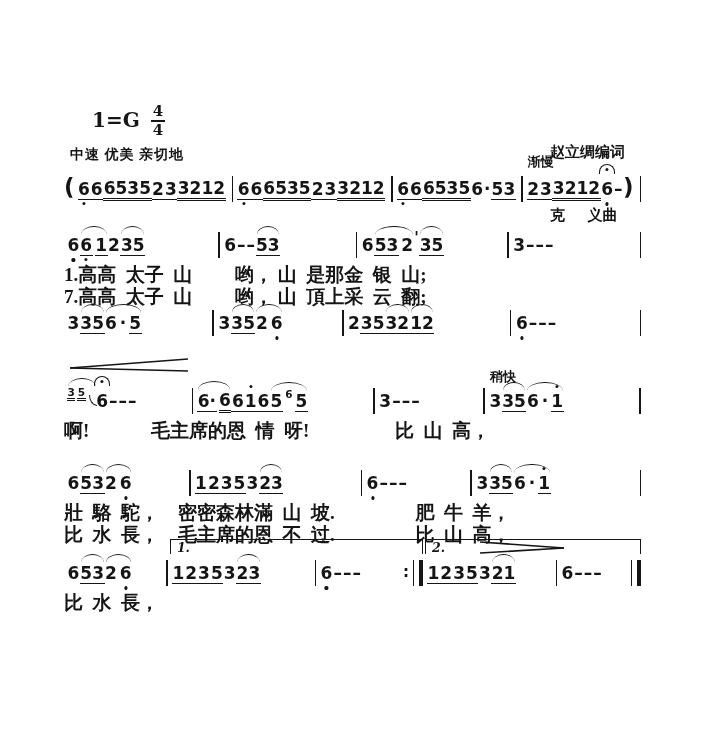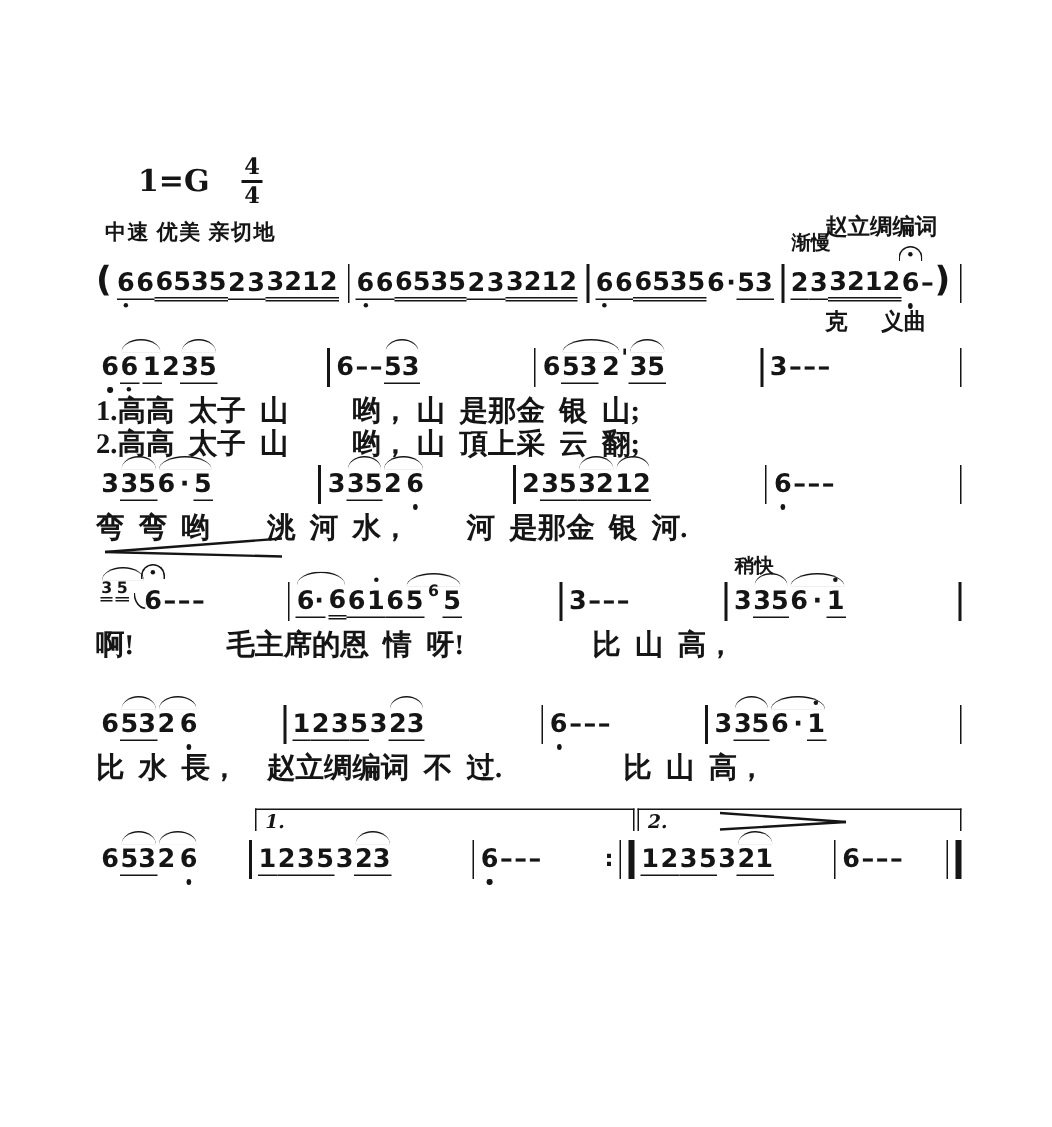--- a/index.html
+++ b/index.html
@@ -2,21 +2,21 @@
 <html><head>
 <meta charset="utf-8">
 <style>
   html,body{margin:0;padding:0;background:#e8e8e8;}
   .page{position:relative;width:701px;height:751px;background:#ffffff;color:#151515;
         font-family:"Liberation Serif", serif;overflow:hidden;}
   
   .title{position:absolute;top:40px;left:0;width:100%;text-align:center;
          font-size:27px;font-weight:bold;letter-spacing:2px;margin:0;}
   .keysig{position:absolute;left:92px;top:103px;font-size:20px;font-weight:bold;
-          font-family:"DejaVu Serif", serif;display:flex;align-items:center;gap:18px;}
+          font-family:"DejaVu Serif", serif;display:flex;align-items:center;gap:8px;}
   .meter{display:inline-flex;flex-direction:column;align-items:center;line-height:1;
          font-size:15px;margin-left:3px;transform:translateY(1px);}
   .meter .num{border-bottom:2px solid #151515;padding:0 2px 1px;}
   .meter .den{padding-top:1px;}
   .credits{position:absolute;left:550px;top:100px;font-size:15px;font-weight:bold;
            line-height:21px;white-space:pre;}
   .tempo{position:absolute;left:70px;top:146px;font-size:14px;font-weight:bold;letter-spacing:1px;}
   
   .system{position:absolute;left:64px;width:578px;}
   .sys-0{top:172px}.sys-1{top:228px}.sys-2{top:306px}.sys-3{top:384px}.sys-4{top:466px}.sys-5{top:556px}
@@ -251,21 +251,21 @@
             </span>
             <span class="cell">
               <span class="note dash">–</span>
             </span>
           </div>
           <span class="barwrap">
             <span class="bar"></span>
           </span>
         </div>
         <div class="lyric">1.高高  太子  山　　 哟， 山  是那金  银  山;</div>
-        <div class="lyric">2.高高  太子  山　　 哟， 山  頂上采  云  翻;</div>
+        <div class="lyric">7.高高  太子  山　　 哟， 山  頂上采  云  翻;</div>
       </div>
       <div class="system sys-2">
         <div class="noterow">
           <div class="measure" style="flex-grow: 140;">
             <span class="cell">
               <span class="note">3</span>
             </span>
             <span class="cell slur">
               <span class="note u1">35</span>
             </span>
@@ -321,21 +321,20 @@
               <span class="note dash">–</span>
             </span>
             <span class="cell">
               <span class="note dash">–</span>
             </span>
           </div>
           <span class="barwrap">
             <span class="bar"></span>
           </span>
         </div>
-        <div class="lyric">弯  弯  哟　　洮  河  水，　　河  是那金  银  河.</div>
       </div>
       <div class="system sys-3">
         <div class="noterow">
           <div class="measure" style="flex-grow: 120;">
             <span class="cell slur grace">
               <span class="note u2 sm">3</span>
               <span class="note u2 sm">5</span>
             </span>
             <span class="cell">
               <span class="note">6<i class="fermata"></i></span>
@@ -480,21 +479,22 @@
             <span class="cell slur">
               <span class="note">6</span>
               <span class="note">·</span>
               <span class="note u1">1<i class="dot hi"></i></span>
             </span>
           </div>
           <span class="barwrap">
             <span class="bar"></span>
           </span>
         </div>
-        <div class="lyric">比  水  長，　赵立绸编词  不  过.　　　　 比  山  高，</div>
+        <div class="lyric">壯  駱  駝，　密密森林滿  山  坡.　　　　 肥  牛  羊，</div>
+        <div class="lyric">比  水  長，　毛主席的恩  不  过.　　　　 比  山  高，</div>
       </div>
       <div class="system sys-5">
         <div class="noterow">
           <div class="measure" style="flex-grow: 100;">
             <span class="cell">
               <span class="note">6</span>
             </span>
             <span class="cell slur">
               <span class="note u1">53</span>
             </span>
@@ -591,20 +591,21 @@
               <span class="cell">
                 <span class="note dash">–</span>
               </span>
             </div>
             <span class="barwrap">
               <span class="bar"></span>
               <span class="bar thick"></span>
             </span>
           </div>
         </div>
+        <div class="lyric">比  水  長，</div>
       </div>
     </div>
 
   <svg class="hairpin hp-cresc" width="122" height="18" viewBox="0 0 122 18">
     <line x1="2" y1="12" x2="120" y2="3" stroke="#151515" stroke-width="1.6"></line>
     <line x1="2" y1="12" x2="120" y2="15" stroke="#151515" stroke-width="1.6"></line>
   </svg>
   <svg class="hairpin hp-decresc" width="88" height="16" viewBox="0 0 88 16">
     <line x1="2" y1="2" x2="86" y2="8" stroke="#151515" stroke-width="1.6"></line>
     <line x1="2" y1="13" x2="86" y2="8" stroke="#151515" stroke-width="1.6"></line>

